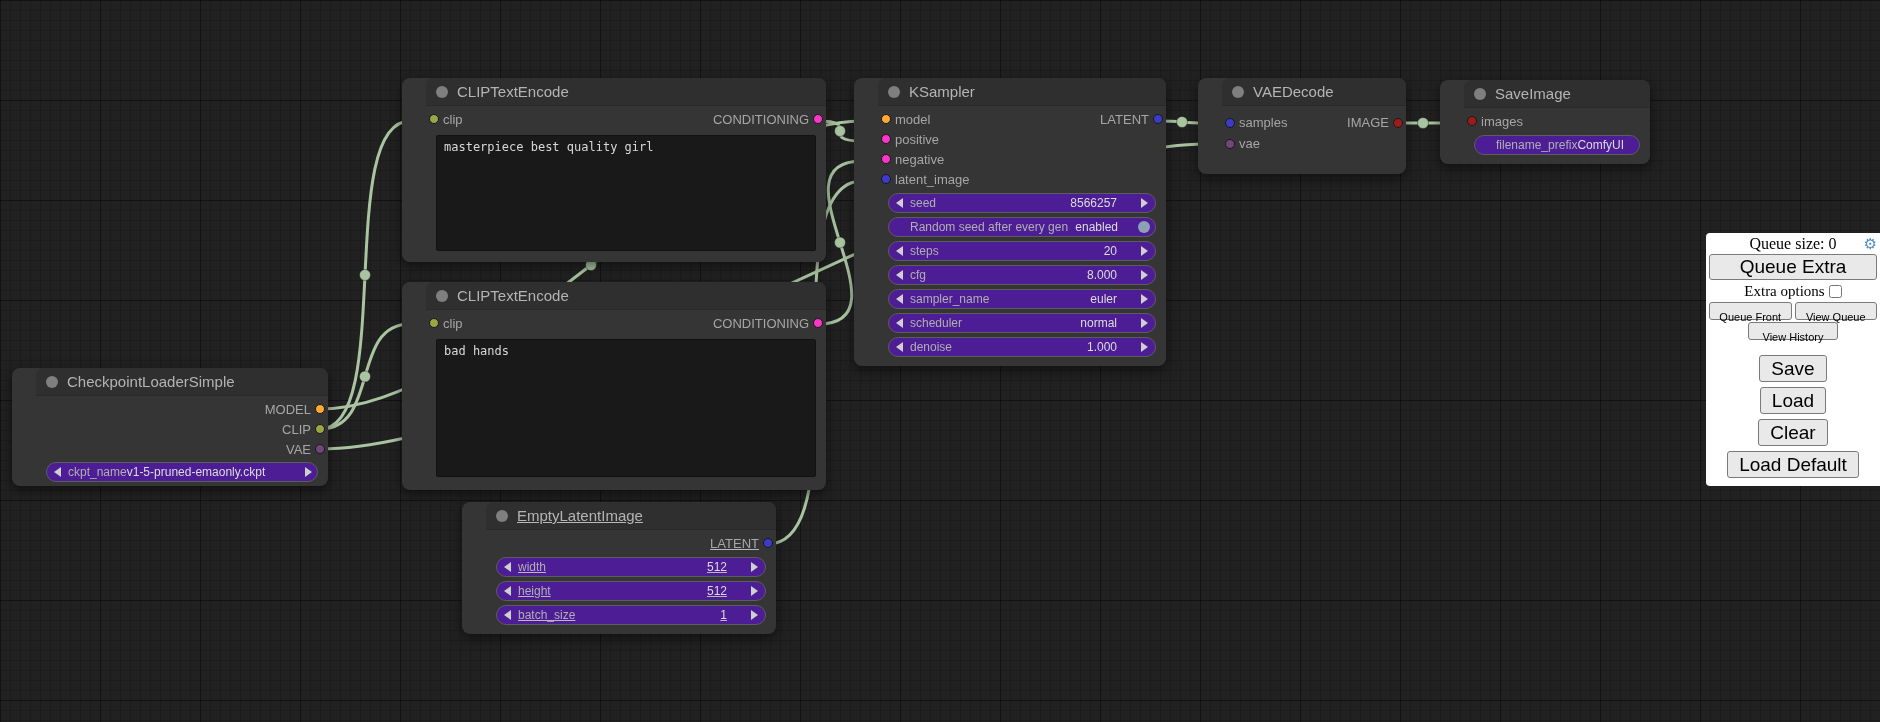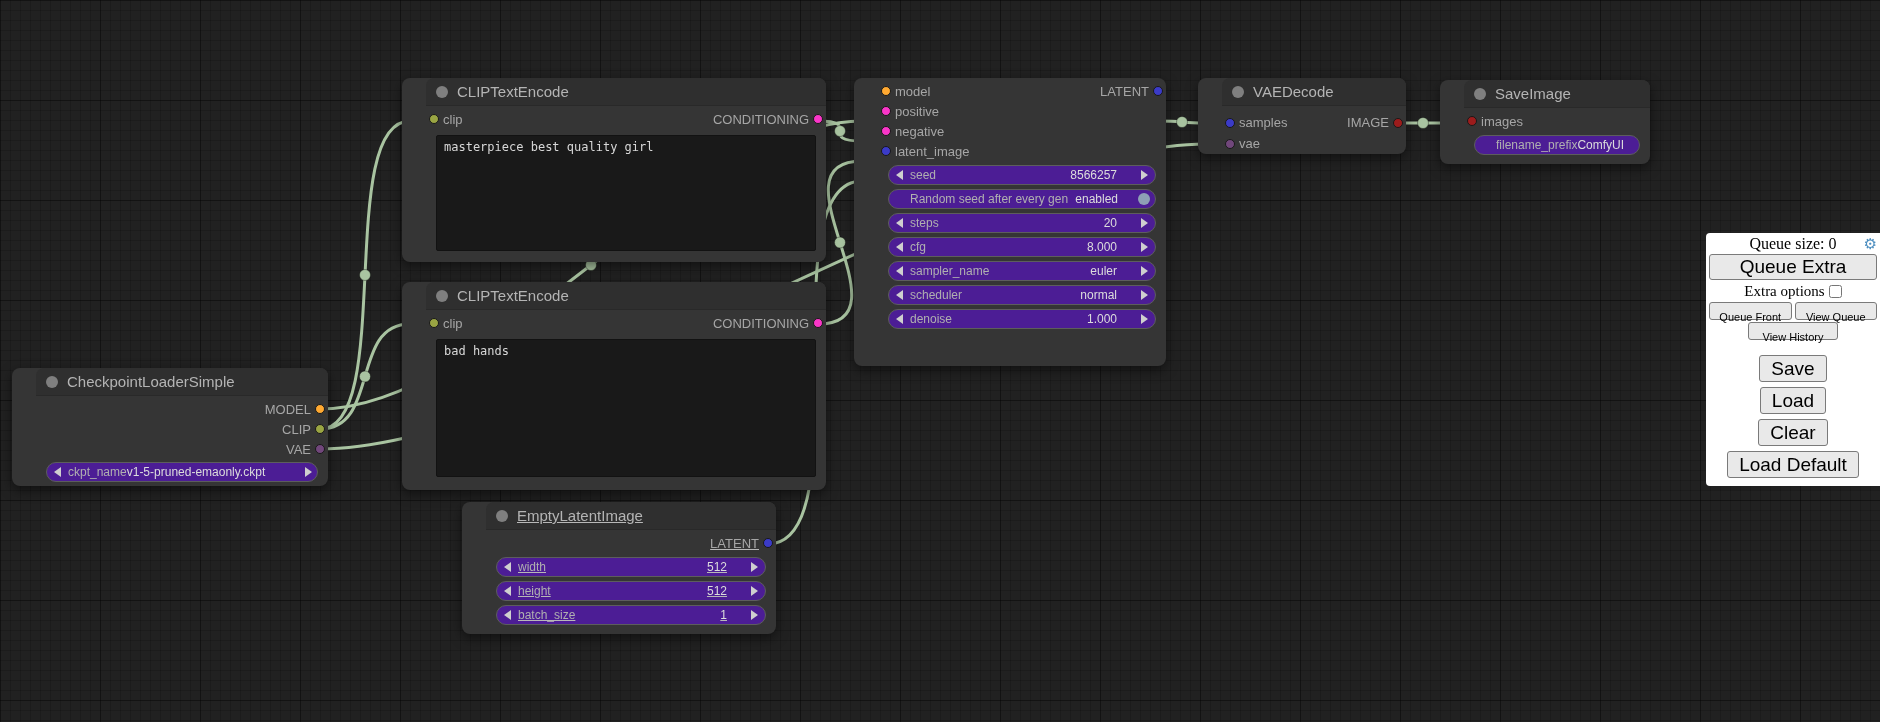--- a/index.html
+++ b/index.html
@@ -137,20 +137,24 @@
         <span class="slot-dot in" style="background: rgb(154, 165, 67);"></span>
         <span>clip</span>
         <span class="out-label">CONDITIONING</span>
         <span class="slot-dot out" style="background: rgb(250, 54, 200);"></span>
       </div>
       <div class="textarea" style="height:138px;">bad hands</div>
     </div>
   </div>
 
   <div class="node" style="left:854px;top:78px;width:312px;height:288px;">
+    <div class="node-title">
+      <span class="collapse-dot" style="background: rgb(127, 127, 127);"></span>
+      <span>KSampler</span>
+    </div>
     <div class="node-body">
       <div class="slot-row">
         <span class="slot-dot in" style="background: rgb(255, 169, 49);"></span>
         <span>model</span>
         <span class="out-label">LATENT</span>
         <span class="slot-dot out" style="background: rgb(59, 59, 200);"></span>
       </div>
       <div class="slot-row">
         <span class="slot-dot in" style="background: rgb(250, 54, 200);"></span>
         <span>positive</span>
@@ -231,21 +235,21 @@
       </div>
       <div class="widget">
         <span class="arrow-l"></span>
         <span class="wlabel">batch_size</span>
         <span class="wvalue">1</span>
         <span class="arrow-r"></span>
       </div>
     </div>
   </div>
 
-  <div class="node" style="left:1198px;top:78px;width:208px;height:76px;">
+  <div class="node" style="left:1198px;top:78px;width:208px;height:96px;">
     <div class="node-title">
       <span class="collapse-dot" style="background: rgb(127, 127, 127);"></span>
       <span>VAEDecode</span>
     </div>
     <div class="node-body" style="padding-top:6px;">
       <div class="slot-row tall">
         <span class="slot-dot in" style="background: rgb(59, 59, 200);"></span>
         <span>samples</span>
         <span class="out-label">IMAGE</span>
         <span class="slot-dot out" style="background: rgb(156, 28, 28);"></span>

